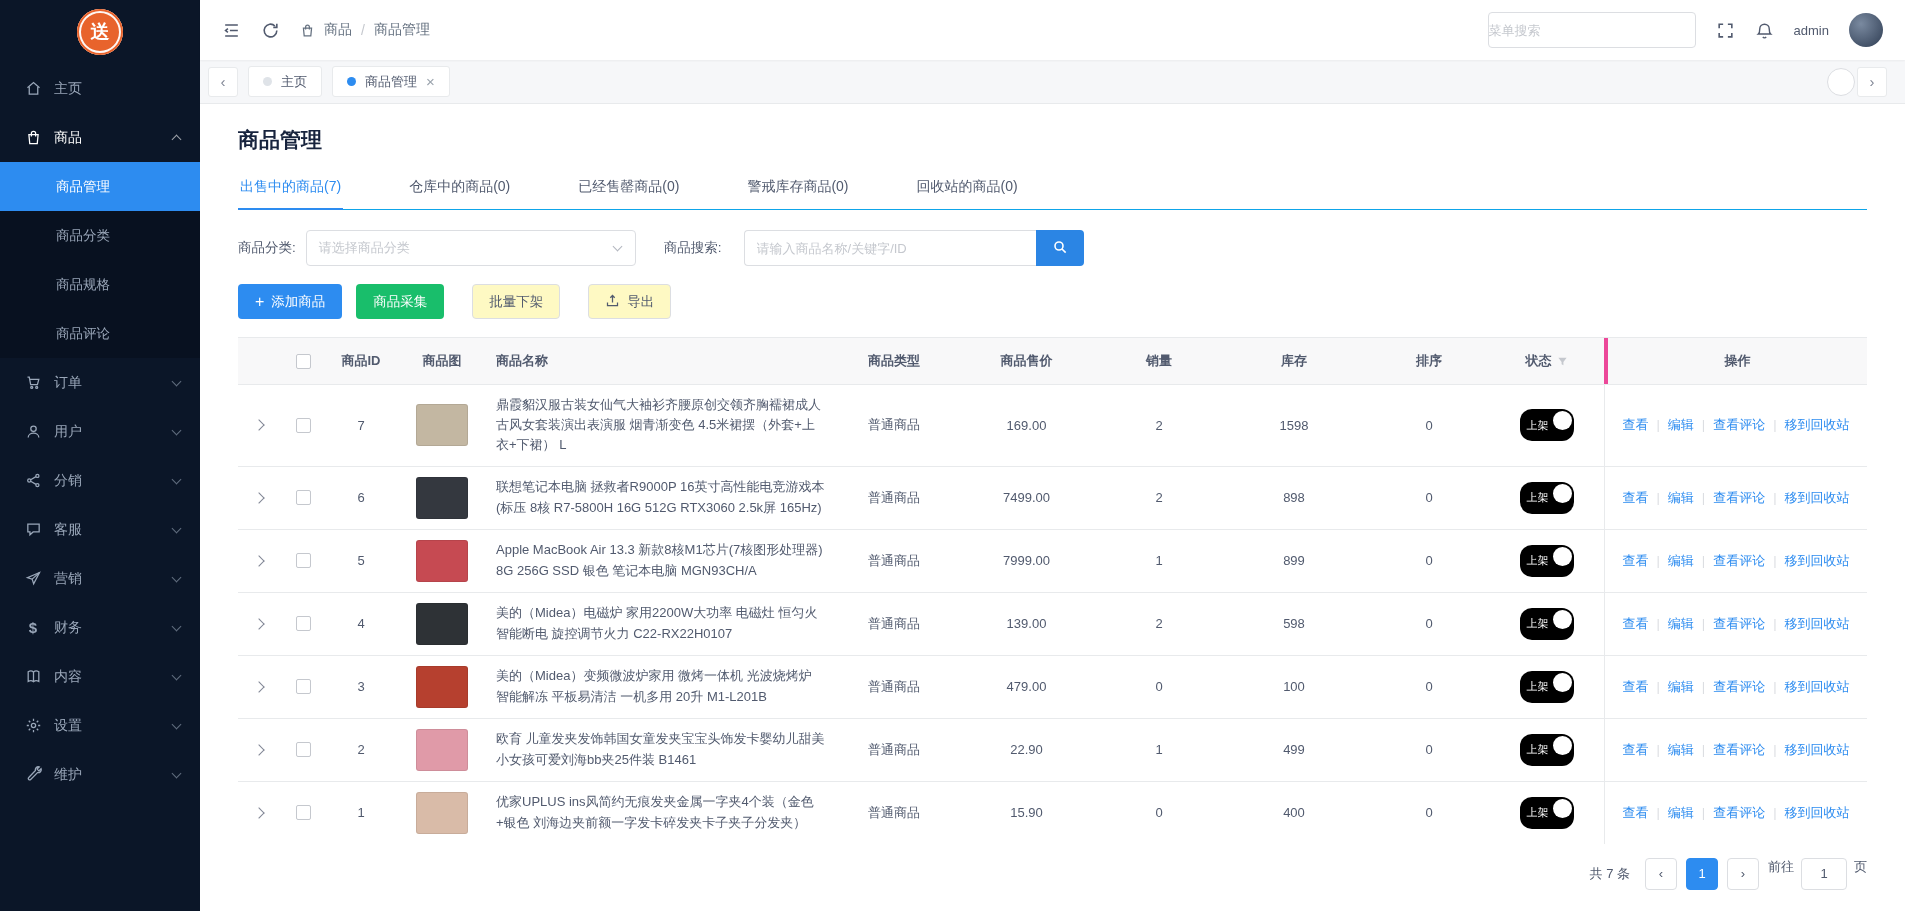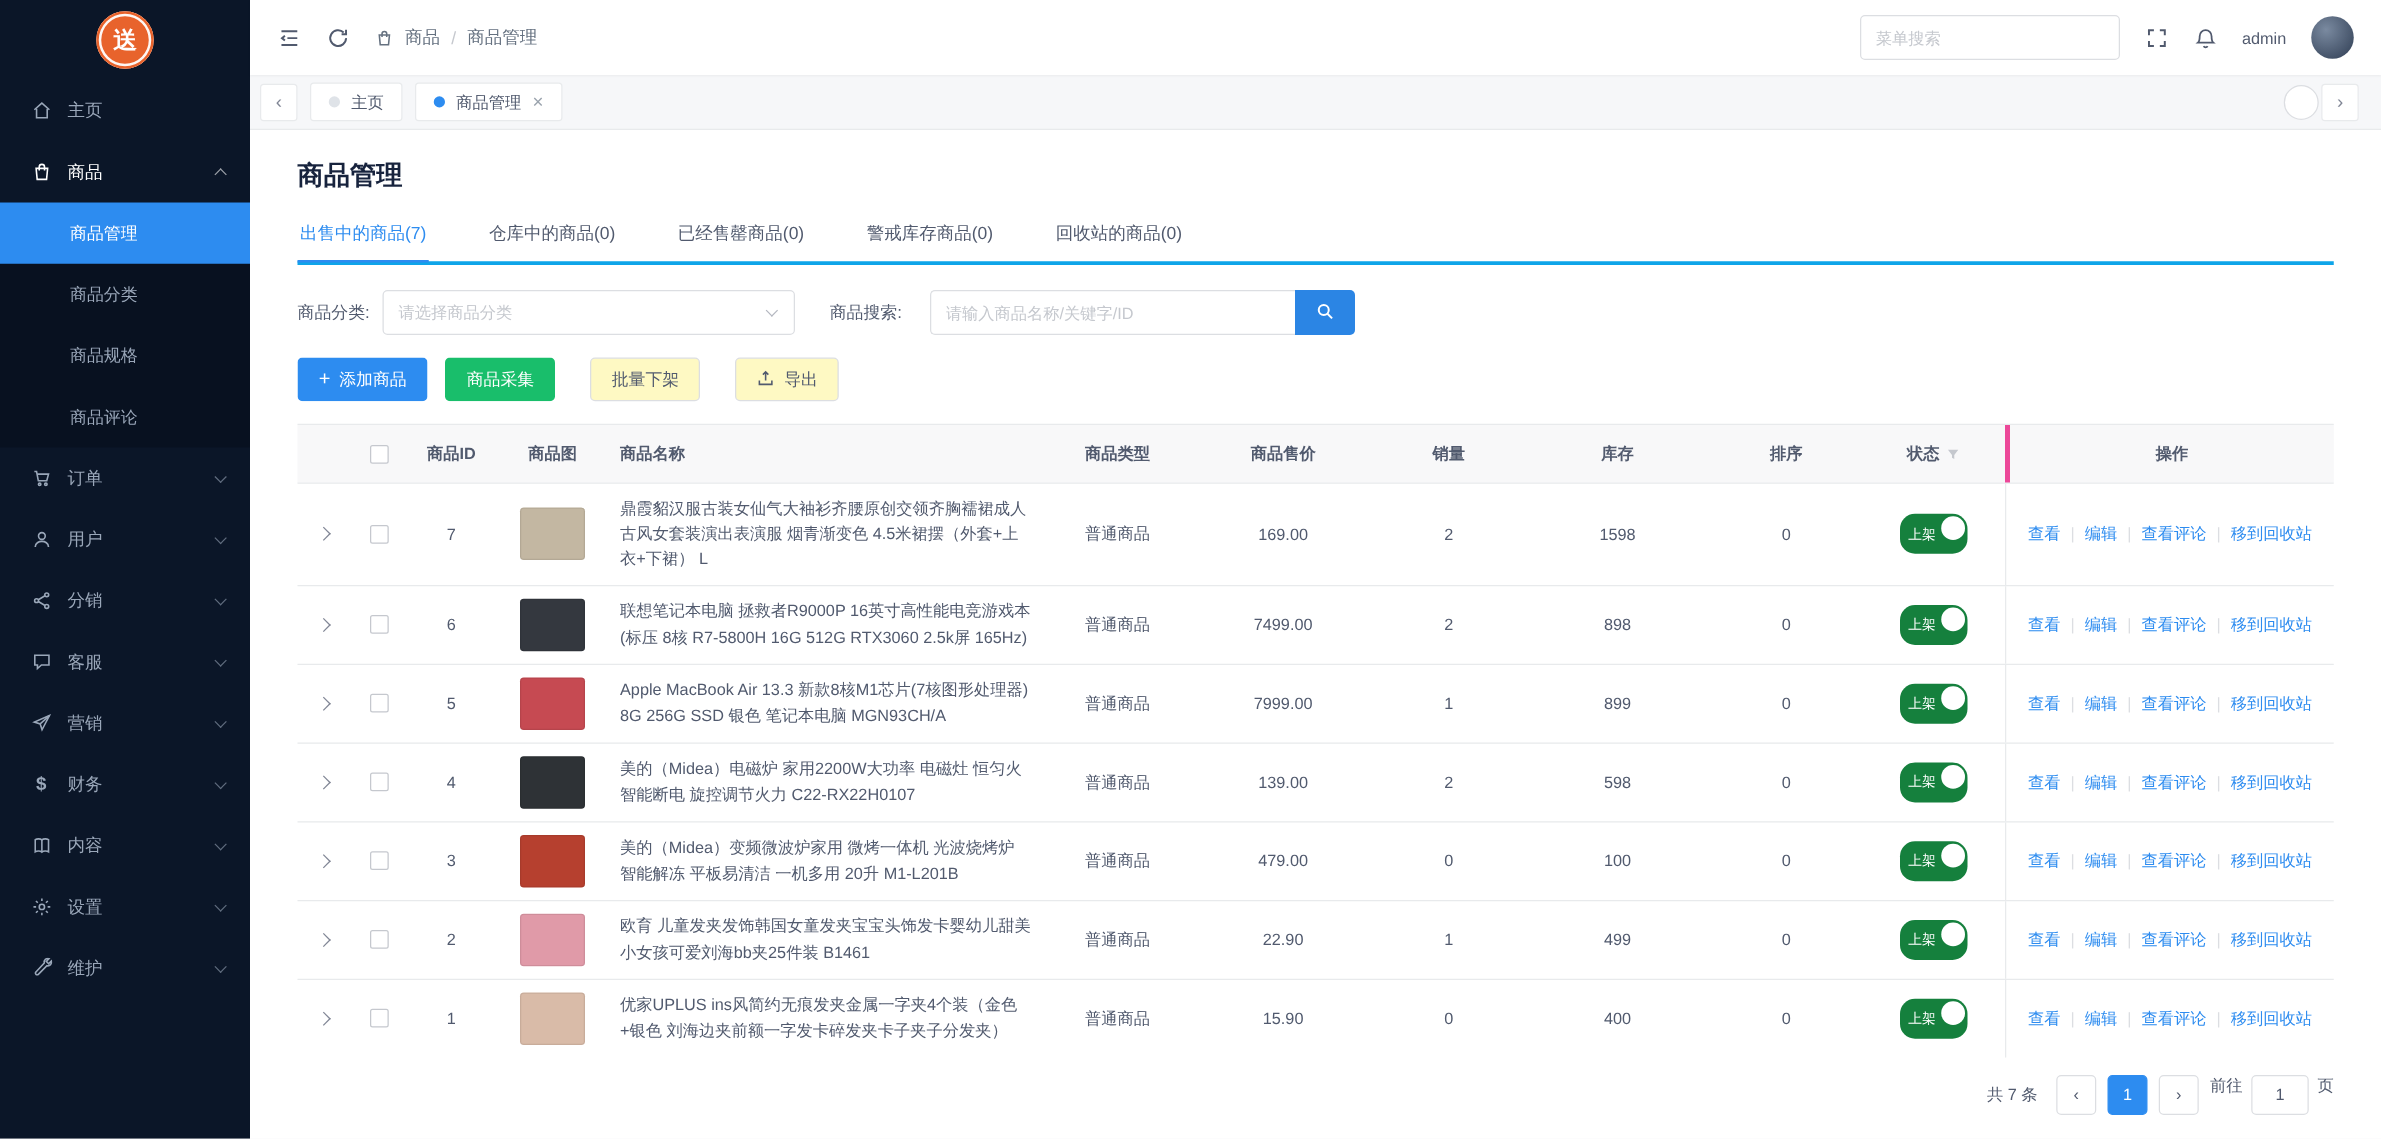--- a/index.html
+++ b/index.html
@@ -27,36 +27,36 @@
   
   .main{flex:1;display:flex;flex-direction:column;min-width:0}
 
   .topbar{height:60px;background:#fff;display:flex;align-items:center;padding:0 22px;gap:20px;box-shadow:0 1px 2px rgba(0,0,0,.05);position:relative;z-index:3}
   .icon-btn{color:#515a6e;display:inline-flex;align-items:center;justify-content:center;cursor:pointer}
   .icon-btn svg{width:19px;height:19px}
   .crumb{display:flex;align-items:center;gap:9px;font-size:14px;color:#657180}
   .crumb .c-icon svg{width:15px;height:15px;display:block}
   .crumb .sep{color:#c5c8ce}
   .spacer{flex:1}
-  .menu-search{width:208px;height:36px;border:1px solid #dcdee2;border-radius:4px;padding:0 12px;font-size:13px;color:#0f172a;outline:none;font-family:inherit}
+  .menu-search{width:208px;height:36px;border:1px solid #dcdee2;border-radius:4px;padding:0 0;font-size:13px;color:#0f172a;outline:none;font-family:inherit}
   .menu-search::placeholder{color:#c5c8ce}
   .username{font-size:13px;color:#515a6e}
   .avatar{width:34px;height:34px;border-radius:50%;background:radial-gradient(circle at 35% 32%,#7a8aa0,#2e3c52);flex-shrink:0}
 
   .tabbar{height:44px;background:#f6f7f9;border-bottom:1px solid #e8eaec;display:flex;align-items:center;padding:0 0 0 8px;gap:10px;overflow:hidden}
   .tab-nav{width:30px;height:30px;background:#fff;border:1px solid #e8eaec;border-radius:3px;display:flex;align-items:center;justify-content:center;color:#808695;cursor:pointer;flex-shrink:0;font-size:15px}
   .tab{height:31px;background:#fff;border:1px solid #e8eaec;border-radius:3px;display:inline-flex;align-items:center;gap:9px;padding:0 14px;font-size:13px;color:#515a6e;cursor:pointer}
   .tab .dot{width:9px;height:9px;border-radius:50%;background:#dfe3e8}
   .tab.active .dot{background:#2d8cf0}
   .tab .close{color:#9aa3ad;font-size:15px;line-height:1;cursor:pointer}
   .tab-gear{width:28px;height:28px;border-radius:50%;background:#fff;border:1px solid #dcdee2;flex-shrink:0;margin-right:-14px;margin-left:auto}
 
   .content{flex:1;background:#fff;overflow:hidden;display:flex;flex-direction:column;padding:0 38px}
   .page-title{font-size:21px;color:#17233d;font-weight:700;margin:22px 0 14px}
-  .ptabs{display:flex;gap:46px;border-bottom:3px solid #0ea5e9}
+  .ptabs{display:flex;gap:64px;border-bottom:1px solid #0ea5e9}
   .ptab{padding:10px 2px 12px;font-size:14px;color:#515a6e;cursor:pointer;white-space:nowrap}
   .ptab.active{color:#2d8cf0;border-bottom:2px solid #2d8cf0;margin-bottom:-1px}
 
   .filters{display:flex;align-items:center;margin-top:20px;font-size:13.5px;color:#515a6e}
   .f-label{margin-right:10px}
   .select{width:330px;height:36px;border:1px solid #dcdee2;border-radius:4px;background:#fff;display:flex;align-items:center;justify-content:space-between;padding:0 12px;cursor:pointer}
   .select .ph{color:#c5c8ce;font-size:13px}
   .select .chev{color:#808695;margin-right:2px}
   .search-group{display:flex;margin-left:28px}
   .f-input{width:292px;height:36px;border:1px solid #dcdee2;border-right:none;border-radius:4px 0 0 4px;padding:0 12px;font-size:13px;outline:none;font-family:inherit;color:#515a6e}
@@ -88,21 +88,21 @@
   .c-sales{width:120px}
   .c-stock{width:150px}
   .c-sort{width:120px}
   .c-status{width:115px}
   .c-ops{flex:1;border-left:1px solid #e8eaec}
   .thead .c-ops{border-left:4px solid #ec4899}
   .checkbox{width:15px;height:15px;border:1px solid #c5c8ce;border-radius:2px;background:#fff;display:inline-block;cursor:pointer}
   .arrow-r{width:8px;height:8px;border-top:1.6px solid #808695;border-right:1.6px solid #808695;transform:rotate(45deg);cursor:pointer;display:inline-block}
   .thumb{width:52px;height:42px;border-radius:3px;display:block;box-shadow:inset 0 0 0 1px rgba(0,0,0,.08);background:#eee}
   .funnel{margin-left:5px;cursor:pointer;display:inline-flex}
-  .toggle{width:54px;height:23px;border-radius:12px;background:#15803d;display:inline-flex;align-items:center;position:relative;padding:16px 7px;cursor:pointer}
+  .toggle{width:54px;height:23px;border-radius:12px;background:#000000;display:inline-flex;align-items:center;position:relative;padding:16px 7px;cursor:pointer}
   .toggle-label{color:#fff;font-size:11px}
   .knob{position:absolute;right:2px;top:2px;width:19px;height:19px;border-radius:50%;background:#fff}
   .c-ops a{color:#2d8cf0;cursor:pointer;white-space:nowrap;text-decoration:none}
   .c-ops a + a::before{content:"|";color:#dcdee2;margin:0 8px;font-weight:normal}
 
   .pagination{display:flex;align-items:center;justify-content:flex-end;gap:9px;margin-top:14px;font-size:13px;color:#515a6e;flex-shrink:0}
   .pg-total{margin-right:6px}
   .pg-btn{min-width:32px;height:32px;border:1px solid #dcdee2;border-radius:4px;background:#fff;display:inline-flex;align-items:center;justify-content:center;cursor:pointer;color:#515a6e}
   .pg-btn.active{background:#2d8cf0;border-color:#2d8cf0;color:#fff}
   .pg-goto{display:flex;align-items:flex-start;gap:7px}

